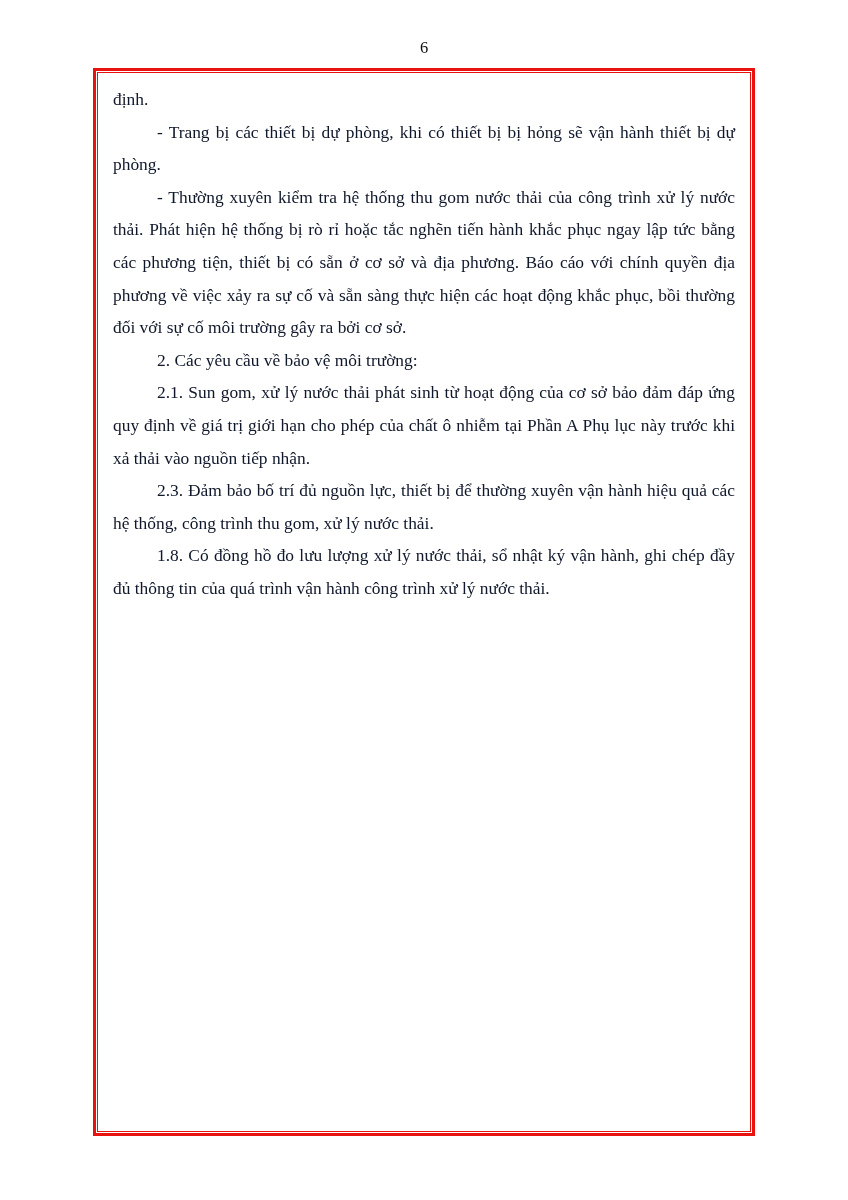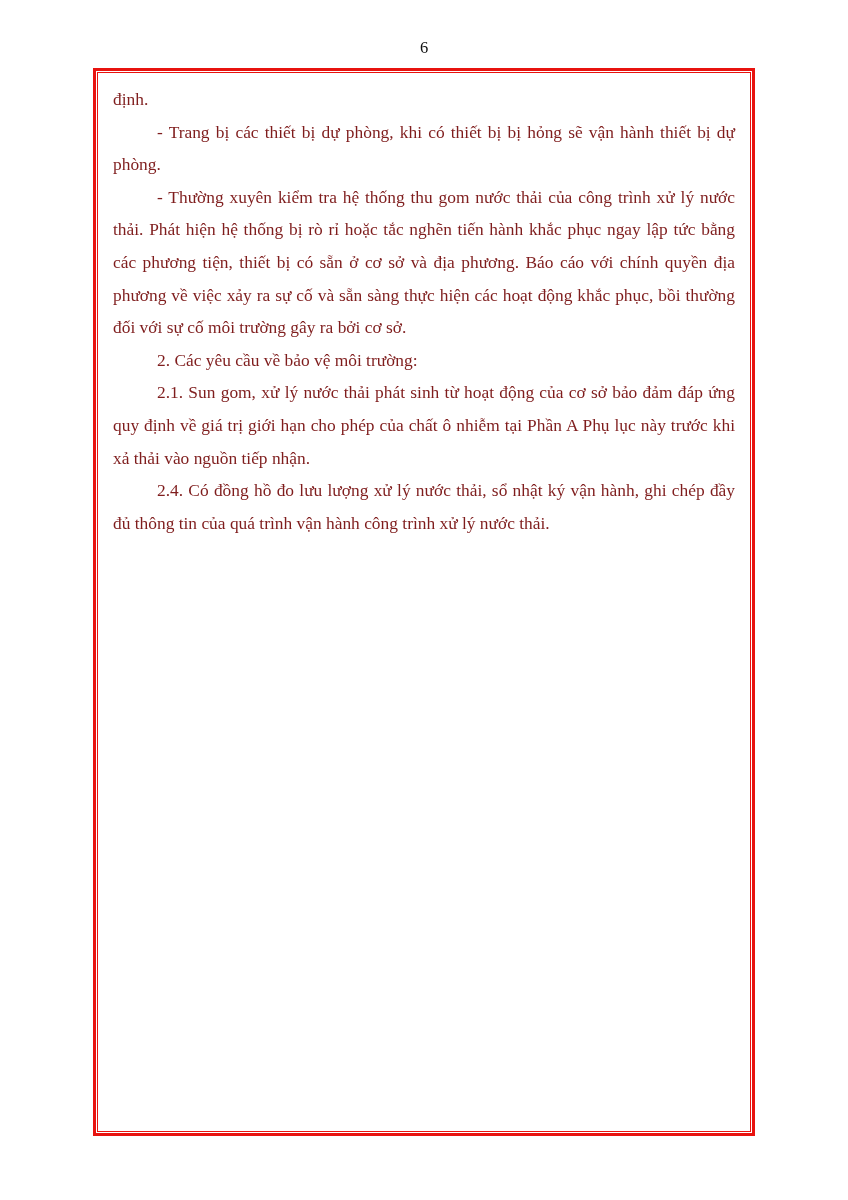--- a/index.html
+++ b/index.html
@@ -54,21 +54,21 @@
     top: 83px;
     width: 622px;
     box-sizing: border-box;
   }
   p.para {
     margin: 0 0 0 0;
     font-size: 17.4px;
     line-height: 32.6px;
     text-align: justify;
     text-justify: inter-word;
-    color: #7f1d1d;
+    color: #0f172a;
     hyphens: none;
   }
   p.indent {
     text-indent: 44px;
   }
   p.bold {
     font-weight: normal;
     text-indent: 44px;
   }
   .spacer-bottom {
@@ -84,17 +84,18 @@
 
   <div class="border-outer"></div>
   <div class="border-inner"></div>
 
   <div class="content">
     <p class="para">định.</p>
     <p class="para indent">- Trang bị các thiết bị dự phòng, khi có thiết bị bị hỏng sẽ vận hành thiết bị dự phòng.</p>
     <p class="para indent">- Thường xuyên kiểm tra hệ thống thu gom nước thải của công trình xử lý nước thải. Phát hiện hệ thống bị rò rỉ hoặc tắc nghẽn tiến hành khắc phục ngay lập tức bằng các phương tiện, thiết bị có sẵn ở cơ sở và địa phương. Báo cáo với chính quyền địa phương về việc xảy ra sự cố và sẵn sàng thực hiện các hoạt động khắc phục, bồi thường đối với sự cố môi trường gây ra bởi cơ sở.</p>
     <p class="para bold">2. Các yêu cầu về bảo vệ môi trường:</p>
     <p class="para indent">2.1. Sun gom, xử lý nước thải phát sinh từ hoạt động của cơ sở bảo đảm đáp ứng quy định về giá trị giới hạn cho phép của chất ô nhiễm tại Phần A Phụ lục này trước khi xả thải vào nguồn tiếp nhận.</p>
-    <p class="para indent">2.4. Có đồng hồ đo lưu lượng xử lý nước thải, sổ nhật ký vận hành, ghi chép đầy đủ thông tin của quá trình vận hành công trình xử lý nước thải.</p>
+    <p class="para indent">2.3. Đảm bảo bố trí đủ nguồn lực, thiết bị để thường xuyên vận hành hiệu quả các hệ thống, công trình thu gom, xử lý nước thải.</p>
+    <p class="para indent">1.8. Có đồng hồ đo lưu lượng xử lý nước thải, sổ nhật ký vận hành, ghi chép đầy đủ thông tin của quá trình vận hành công trình xử lý nước thải.</p>
     <div class="spacer-bottom"></div>
   </div>
 
 </div>
 
 </body></html>

